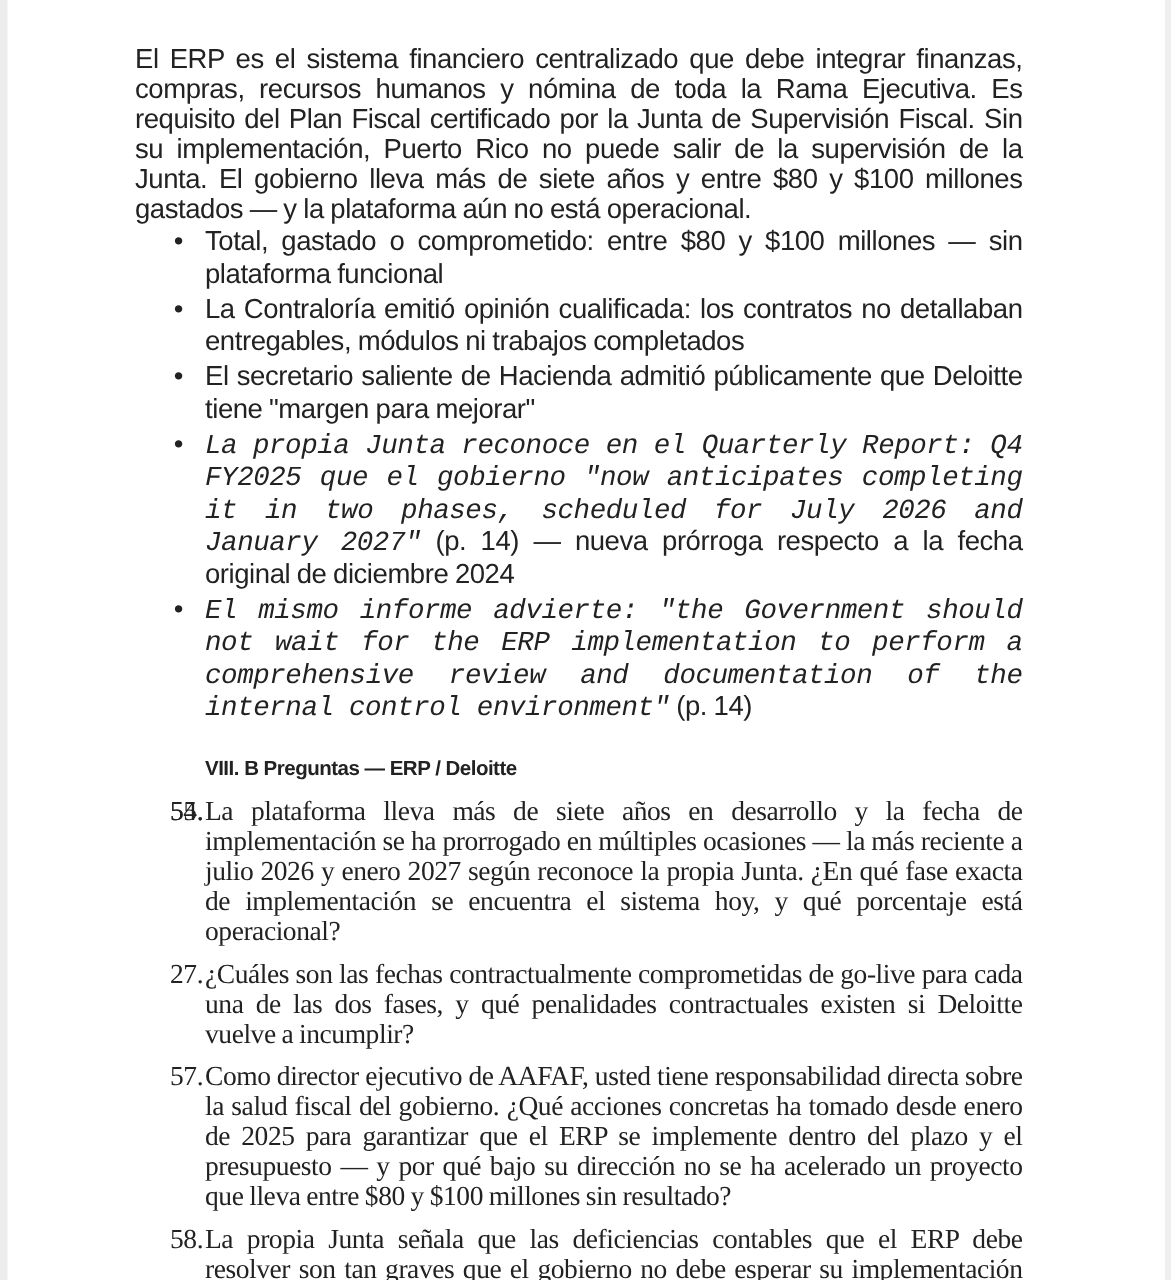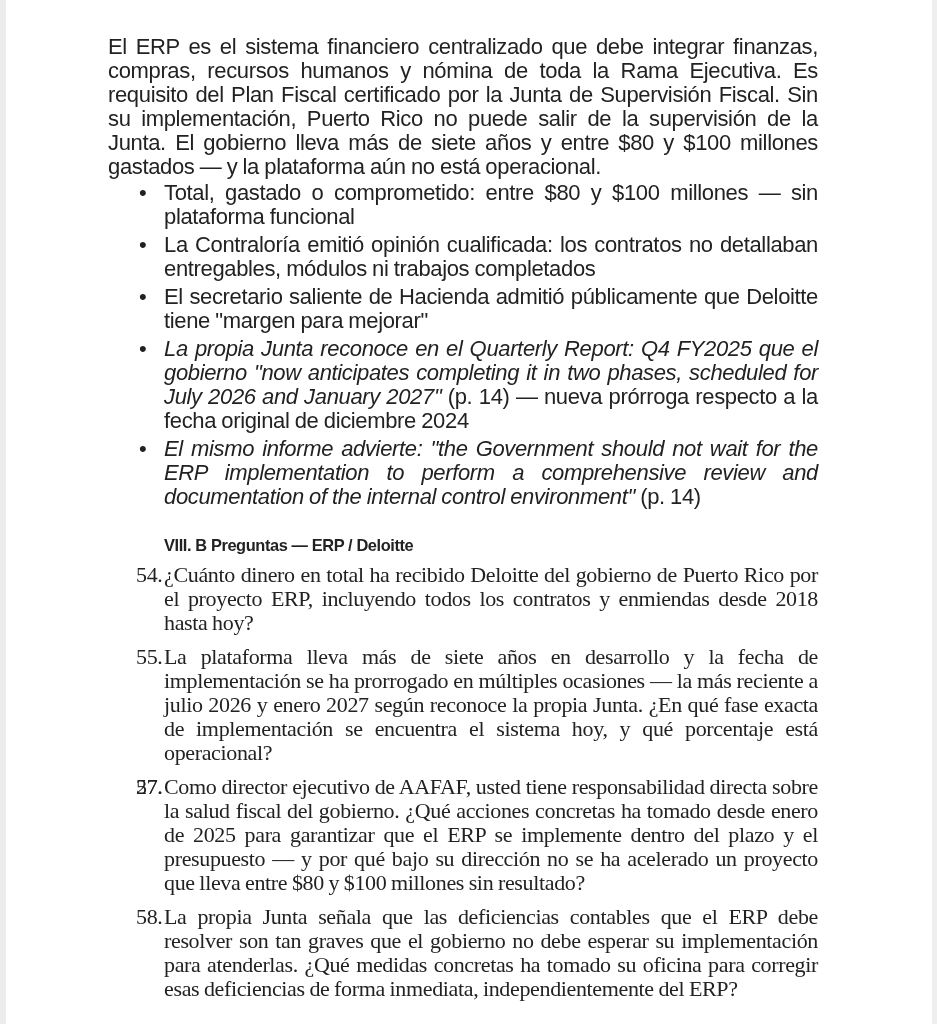--- a/index.html
+++ b/index.html
@@ -45,21 +45,21 @@
   ul.bullets li {
     position: relative;
     padding-left: 56px;
     margin-bottom: 4px;
   }
   ul.bullets li .dot {
     position: absolute;
     left: 31px;
     top: 0;
   }
-  em { font-style: italic; }
+  em { font-style: italic; font-family: Liberation Mono, monospace; }
   .section-heading {
     font-weight: bold;
     font-size: 16.4px;
     line-height: 24px;
     margin: 24px 0 6px 56px;
     letter-spacing: -0.4px;
   }
   ol.questions {
     list-style: none;
     margin: 0;
@@ -108,28 +108,28 @@
       <span class="dot">•</span>
       <em>El mismo informe advierte: "the Government should not wait for the ERP implementation to perform a comprehensive review and documentation of the internal control environment"</em><span> (p. 14)</span>
     </li>
   </ul>
 
   <div class="section-heading">VIII. B Preguntas — ERP / Deloitte</div>
 
   <ol class="questions">
     <li class="txt">
       <span class="num">54.</span>
-      <span>¿Cuánto dinero en total ha recibido Deloitte del gobierno de Puerto Rico por el proyecto ERP, incluyendo todos los contratos y enmiendas desde 2018 hasta hoy?</span>
     </li>
     <li class="txt">
       <span class="num">55.</span>
       <span>La plataforma lleva más de siete años en desarrollo y la fecha de implementación se ha prorrogado en múltiples ocasiones — la más reciente a julio 2026 y enero 2027 según reconoce la propia Junta. ¿En qué fase exacta de implementación se encuentra el sistema hoy, y qué porcentaje está operacional?</span>
     </li>
     <li class="txt">
       <span class="num">27.</span>
+      <span>¿Cuáles son las fechas contractualmente comprometidas de go-live para cada una de las dos fases, y qué penalidades contractuales existen si Deloitte vuelve a incumplir?</span>
     </li>
     <li class="txt">
       <span class="num">57.</span>
       <span>Como director ejecutivo de AAFAF, usted tiene responsabilidad directa sobre la salud fiscal del gobierno. ¿Qué acciones concretas ha tomado desde enero de 2025 para garantizar que el ERP se implemente dentro del plazo y el presupuesto — y por qué bajo su dirección no se ha acelerado un proyecto que lleva entre $80 y $100 millones sin resultado?</span>
     </li>
     <li class="txt">
       <span class="num">58.</span>
       <span>La propia Junta señala que las deficiencias contables que el ERP debe resolver son tan graves que el gobierno no debe esperar su implementación para atenderlas. ¿Qué medidas concretas ha tomado su oficina para corregir esas deficiencias de forma inmediata, independientemente del ERP?</span>
     </li>
   </ol>

